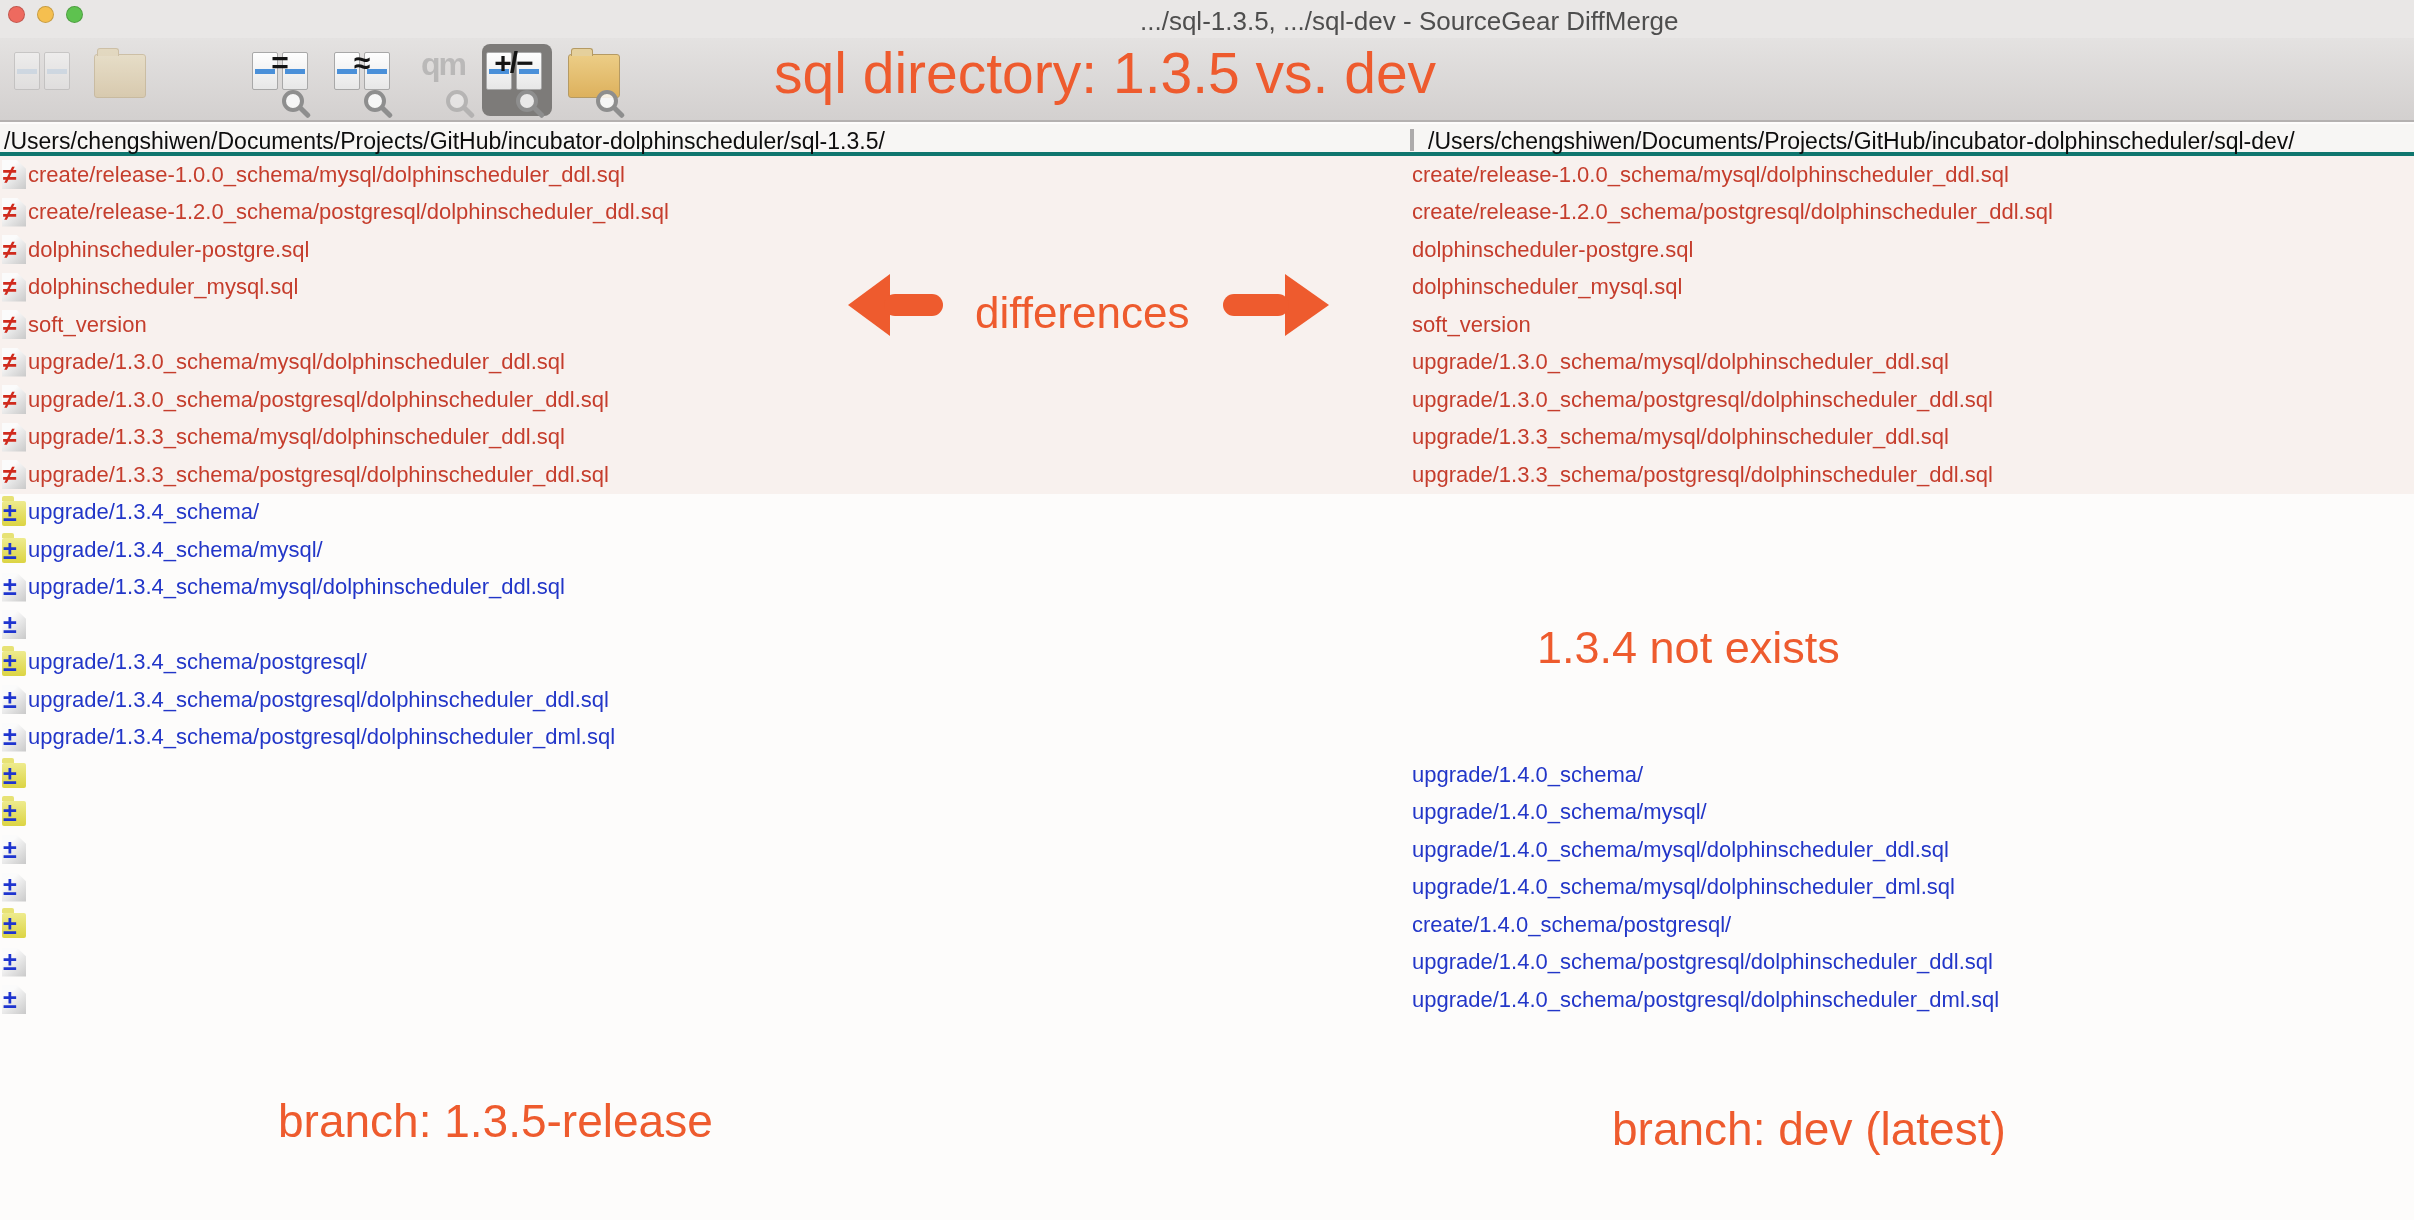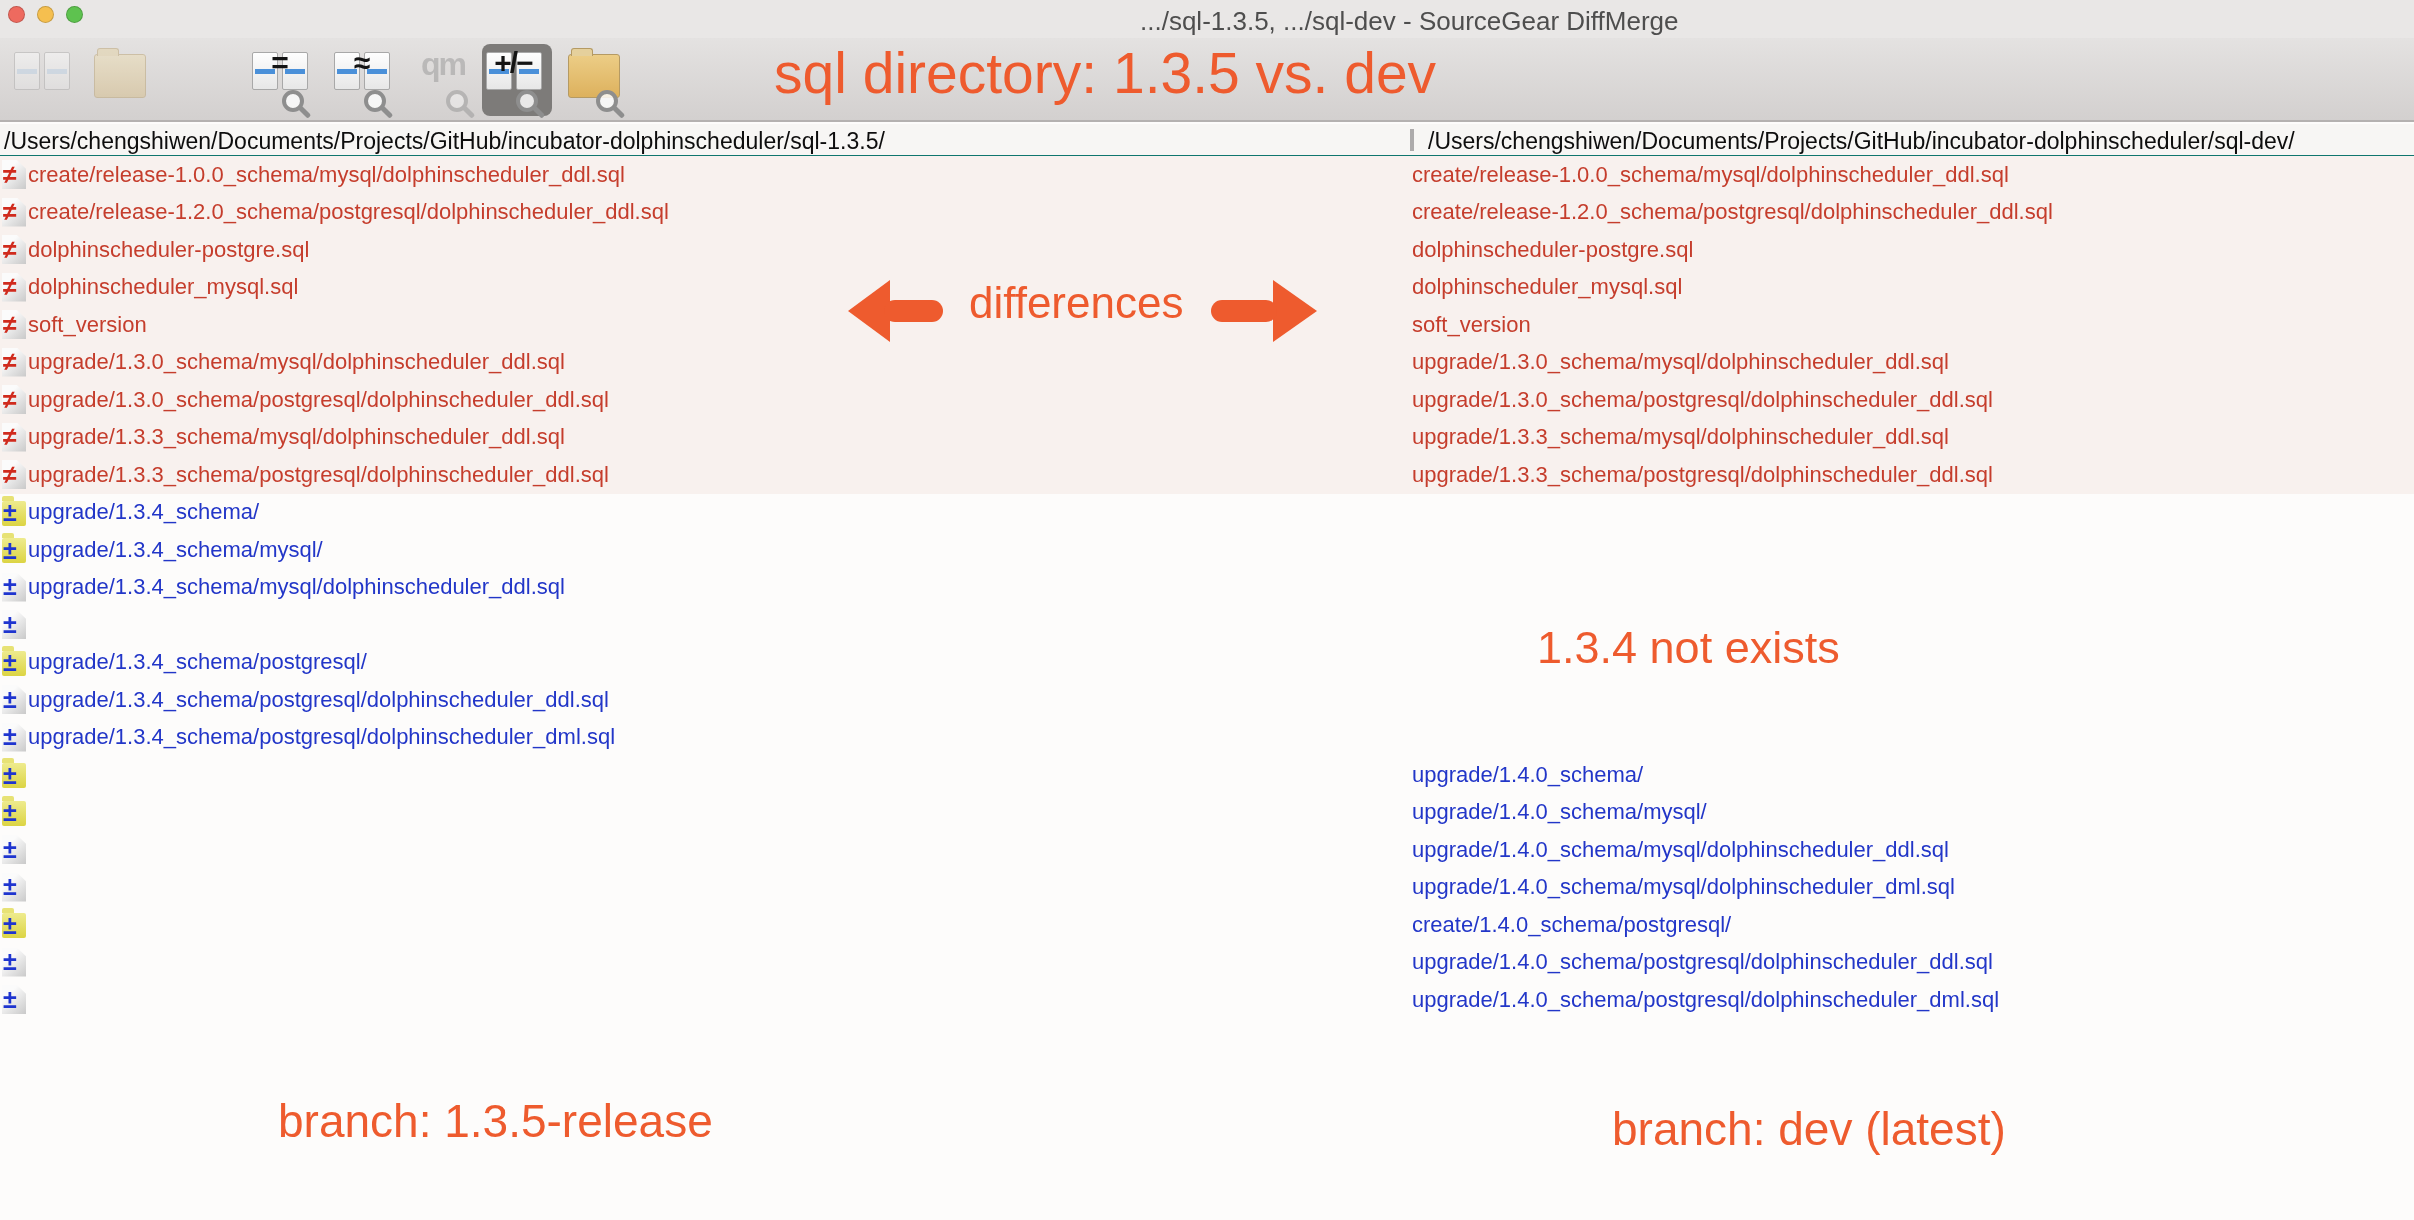--- a/index.html
+++ b/index.html
@@ -35,21 +35,21 @@
   .folder-shape::before { content:''; position:absolute; top:-7px; left:2px; width:20px; height:7px;
                   background:#e5d09c; border:1px solid #b59a63; border-bottom:none; border-radius:3px 3px 0 0; }
   .folder-shape.gold { background:linear-gradient(#eccd86,#ddb15d); }
   .mag { position:absolute; right:14px; bottom:4px; width:22px; height:22px; border:4px solid #8e8e8e;
          border-radius:50%; background:rgba(252,252,252,.85); z-index:4; }
   .mag::after { content:''; position:absolute; width:5px; height:14px; background:#8e8e8e;
                 right:-7px; bottom:-11px; transform:rotate(-45deg); border-radius:2px; }
 
   
   .path-header { position:absolute; left:0; top:124px; width:100%; height:32px; background:#f7f6f4;
-                 border-bottom:1px solid #0f766e; }
+                 border-bottom:4px solid #0f766e; }
   .path { position:absolute; top:4px; font-size:23px; color:#0d0d0d; white-space:nowrap; }
   .path.left { left:4px; }
   .path.right { left:1428px; }
   .path-tick { position:absolute; left:1410px; top:5px; width:4px; height:22px; background:#adabab; }
 
   
   .filelist { position:absolute; left:0; top:156px; width:100%; }
   .row { position:relative; height:37.5px; width:100%; }
   .row.diff { background:#f8f1ee; }
   .row-icon { position:absolute; left:2px; top:4px; width:24px; height:29px; }
@@ -64,21 +64,21 @@
   .g-blue { color:#1f35cf; }
   .cell { position:absolute; top:50%; transform:translateY(-50%); font-size:22px; white-space:nowrap; }
   .cell.cl { left:28px; }
   .cell.cr { left:1412px; }
   .row.diff .cell { color:#c53d2c; }
   .row.lonly .cell, .row.ronly .cell { color:#2236c8; }
 
   
   .ann { position:absolute; color:#ee5b2e; white-space:nowrap; font-weight:400; }
   .ann-heading { left:774px; top:40px; font-size:57px; }
-  .ann-diff { left:848px; top:272px; display:flex; align-items:flex-start; gap:24px;margin-top:6px; }
+  .ann-diff { left:848px; top:272px; display:flex; align-items:flex-end; gap:30px; }
   .ann-diff .txt { font-size:44px; color:#ee5b2e; }
   .ann-notexists { left:1537px; top:622px; font-size:45px; }
   .ann-branch-left { left:278px; top:1094px; font-size:46px; }
   .ann-branch-right { left:1612px; top:1102px; font-size:46px; }
   .arrow-svg { display:block; }
 </style>
 </head>
 <body>
 
 <div class="window">

